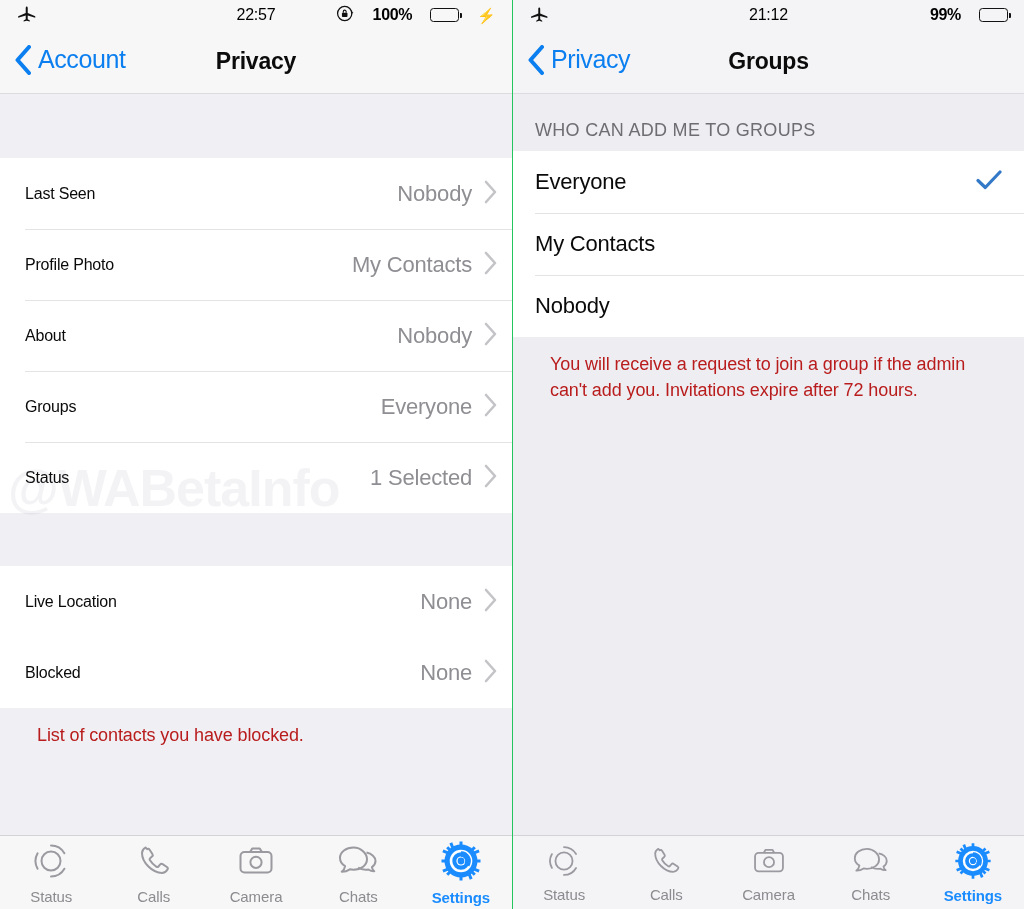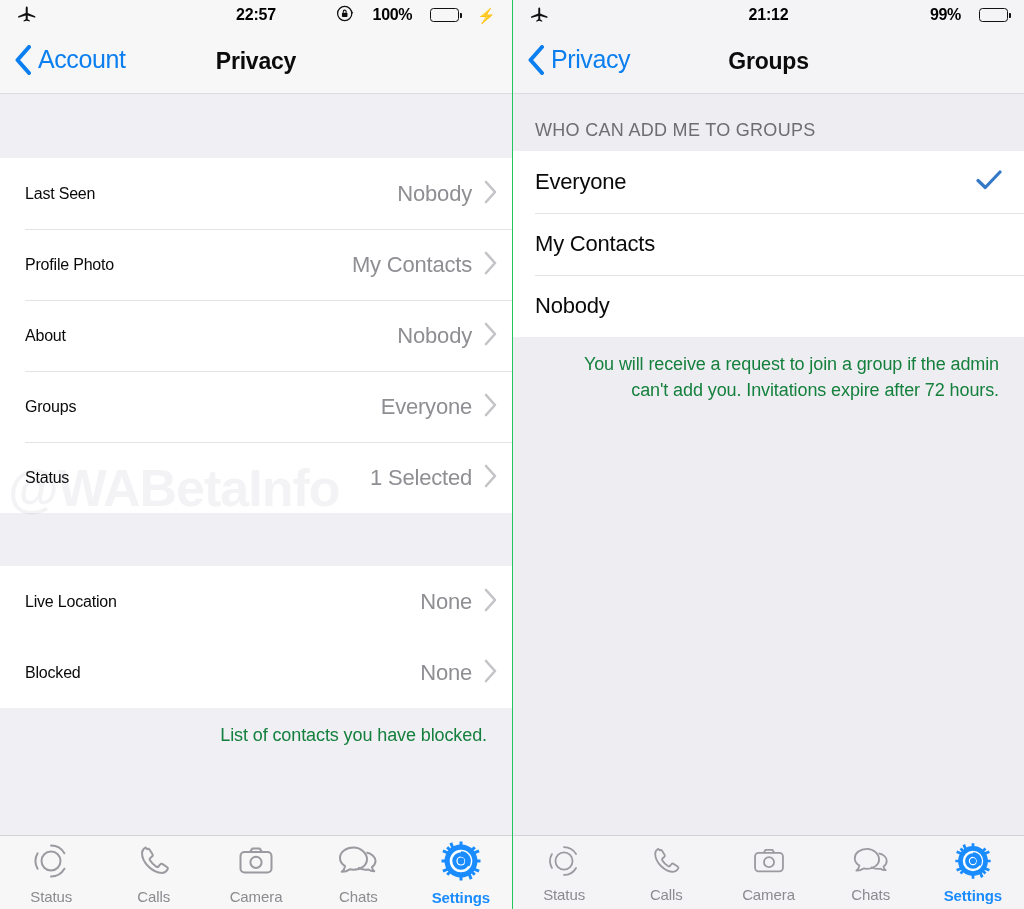--- a/index.html
+++ b/index.html
@@ -37,21 +37,21 @@
     align-items: center;
     padding: 0 16px;
     background: #f7f7f7;
     position: relative;
   }
   .phone.right .statusbar { background: #f4f4f6; }
 
   .sb-left { display: flex; align-items: center; gap: 6px; width: 140px; }
   .sb-center {
     position: absolute; left: 0; right: 0; text-align: center;
-    font-size: 16px; font-weight: bold; color: #000; letter-spacing: -0.2px;
+    font-size: 16px; font-weight: normal; color: #000; letter-spacing: -0.2px;
   }
   .sb-right {
     margin-left: auto; display: flex; align-items: center; gap: 18px;
     position: relative; z-index: 2;
   }
   .sb-pct { font-size: 16px; font-weight: bold; color: #000; letter-spacing: -0.3px; }
 
   .plane-icon { display: block; }
   .rotlock-icon { display: block; }
 
@@ -129,23 +129,22 @@
     margin-left: auto; font-size: 22px; color: #8e8e93;
     letter-spacing: -0.2px; padding-right: 12px;
   }
   .row .chevr { flex: 0 0 auto; display: block; }
 
   .footnote {
     background: #efeff4;
     padding: 14px 25px 18px 37px;
     font-size: 18px;
     line-height: 1.45;
-    color: #15803d;
+    color: #b91c1c;
     letter-spacing: -0.1px;
-    text-align: right;
   }
   .phone.right .footnote { background: #eeeef2; }
 
   .footnote.clipped { padding-bottom: 0; height: 38px; overflow: hidden; }
 
   
   .section-header {
     padding: 26px 25px 10px 22px;
     font-size: 18px;
     color: #6d6d72;

